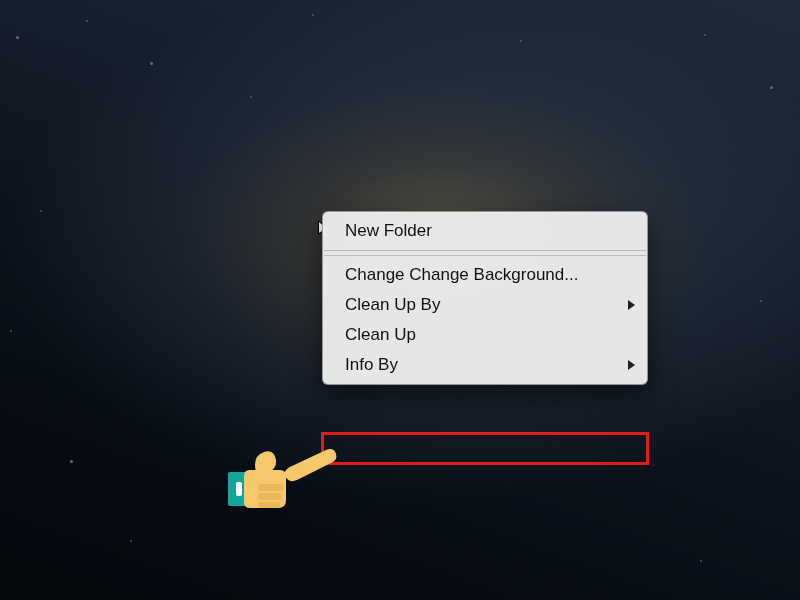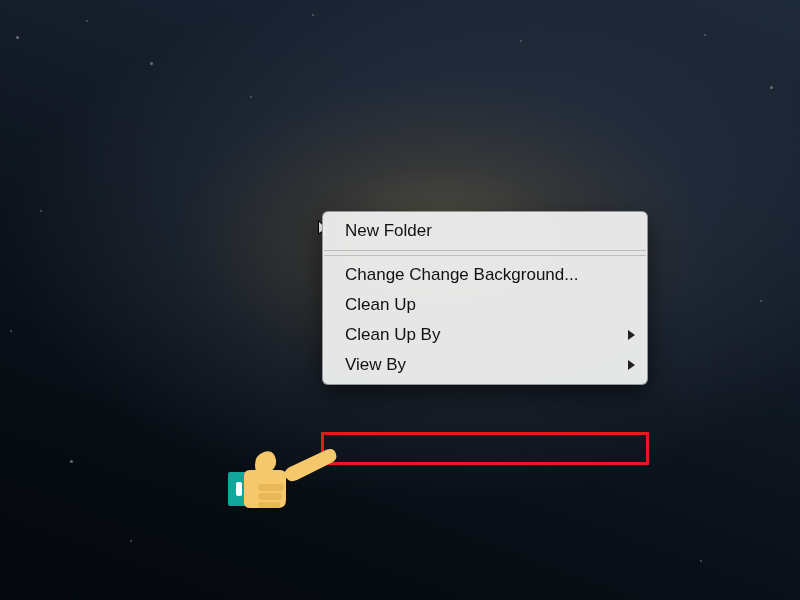--- a/index.html
+++ b/index.html
@@ -90,28 +90,28 @@
   <div class="context-menu">
     <div class="item">
       <span>New Folder</span>
     </div>
     <div class="sep"></div>
     <div class="sep"></div>
     <div class="item">
       <span>Change Change Background...</span>
     </div>
     <div class="item">
-      <span>Clean Up</span>
-    </div>
-    <div class="item">
       <span>Clean Up By</span>
       <span class="arrow"></span>
     </div>
     <div class="item">
-      <span>View By</span>
+      <span>Clean Up</span>
+    </div>
+    <div class="item">
+      <span>Info By</span>
       <span class="arrow"></span>
     </div>
   </div>
 
   <div class="highlight-box" style="left:321px; top:432px; width:328px; height:33px;"></div>
 
   <div class="hand" style="left:228px; top:428px;">
     <svg width="110" height="88" viewBox="0 0 110 88">
 
       <rect x="0" y="44" width="22" height="34" rx="2" fill="#12a59a"></rect>

